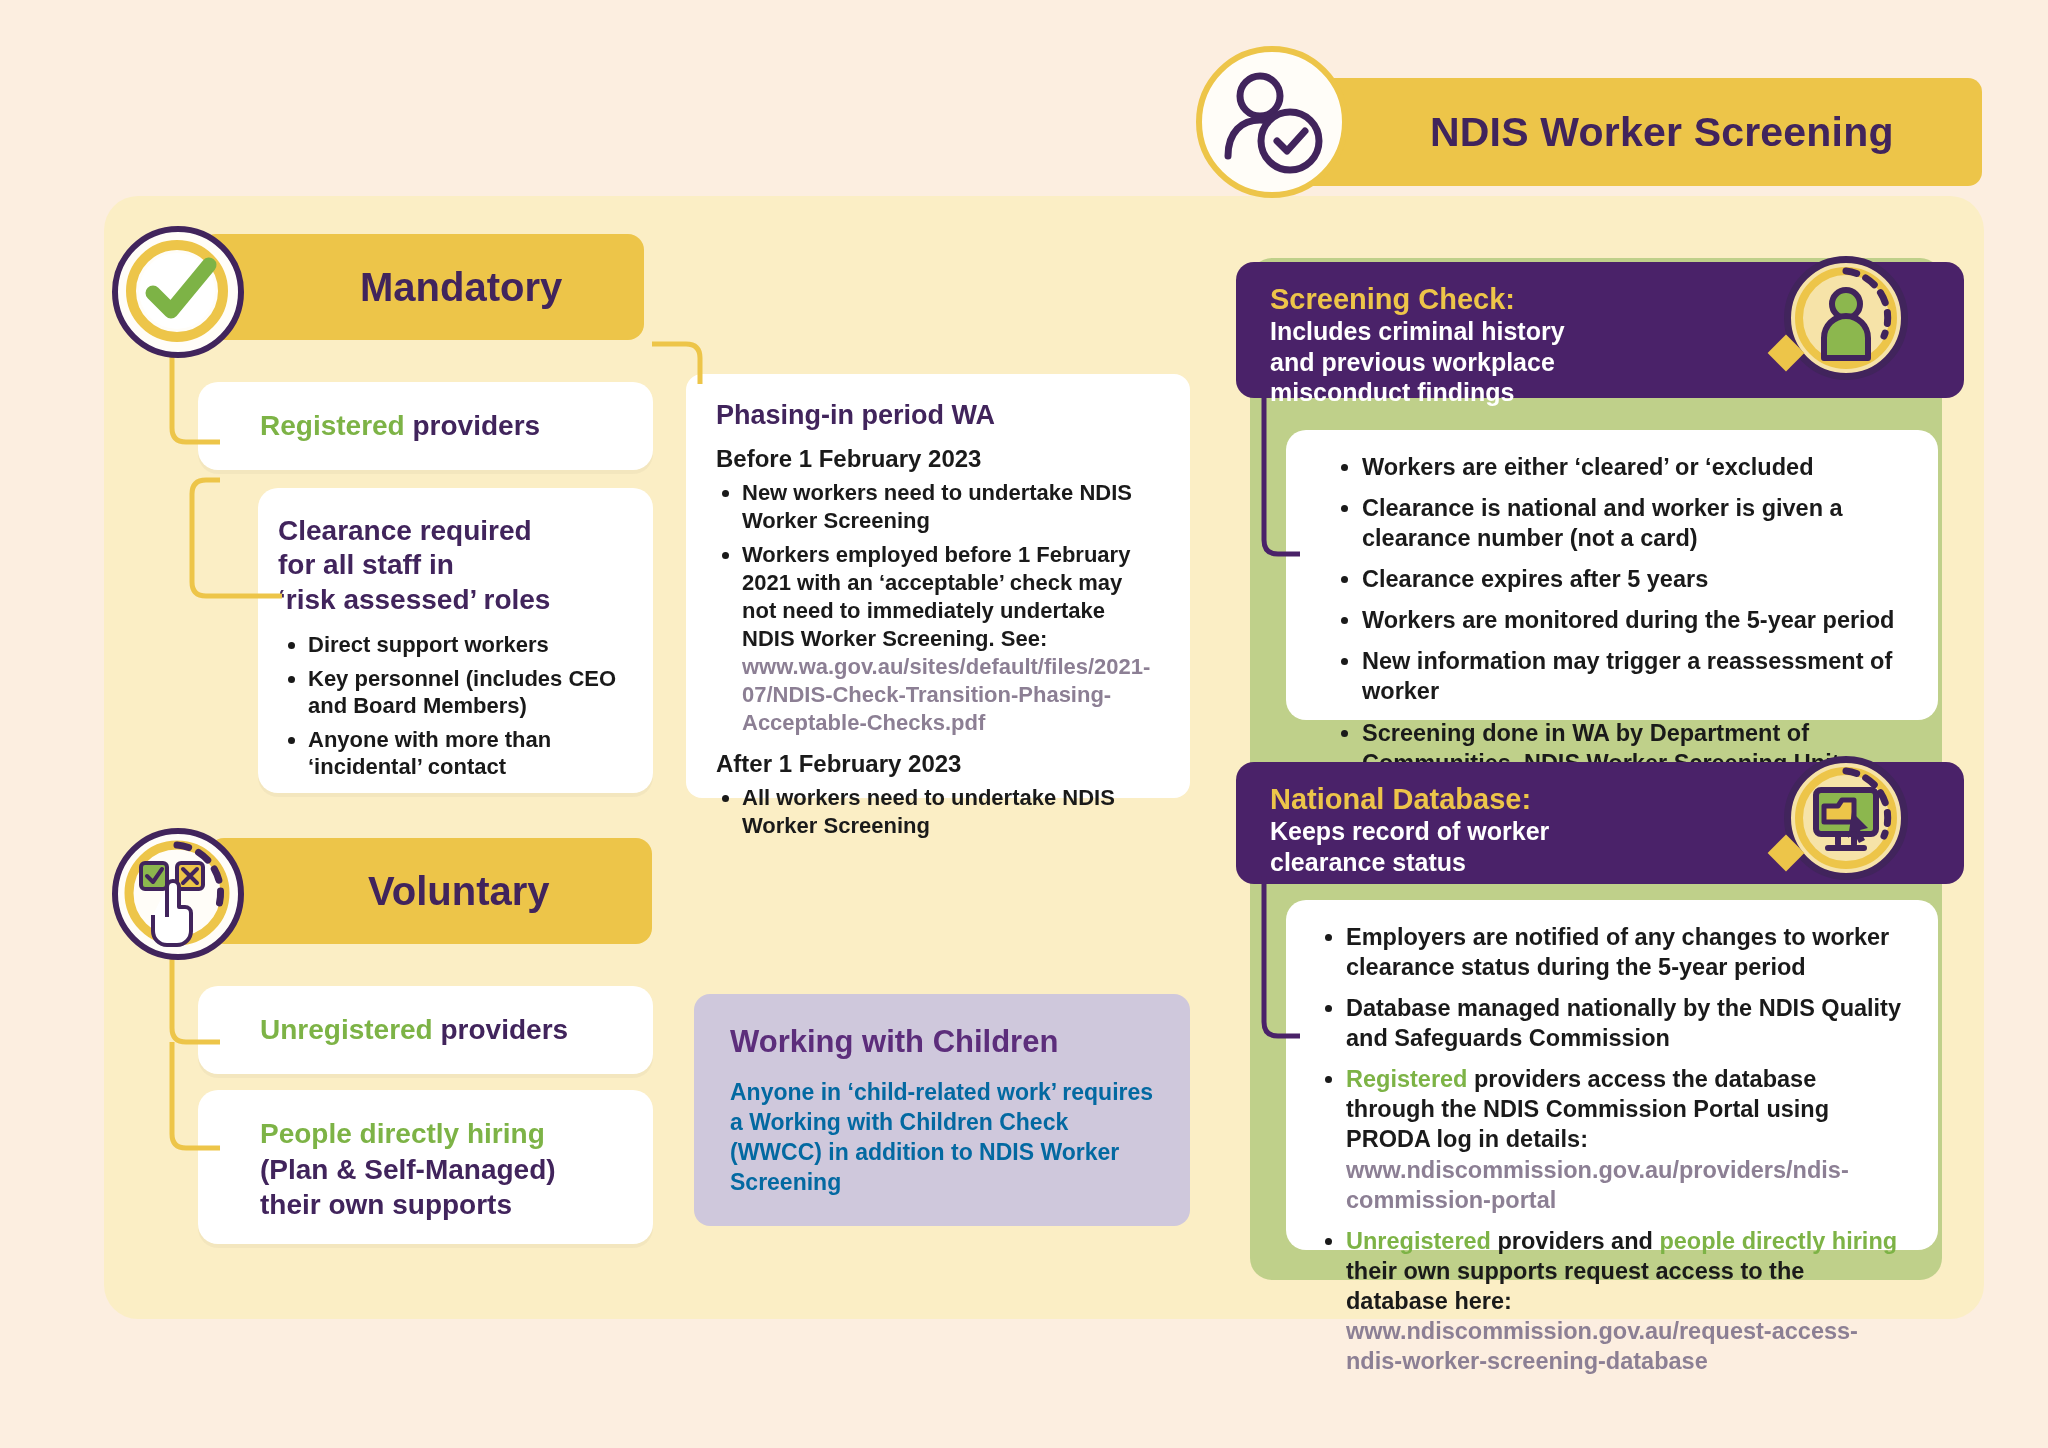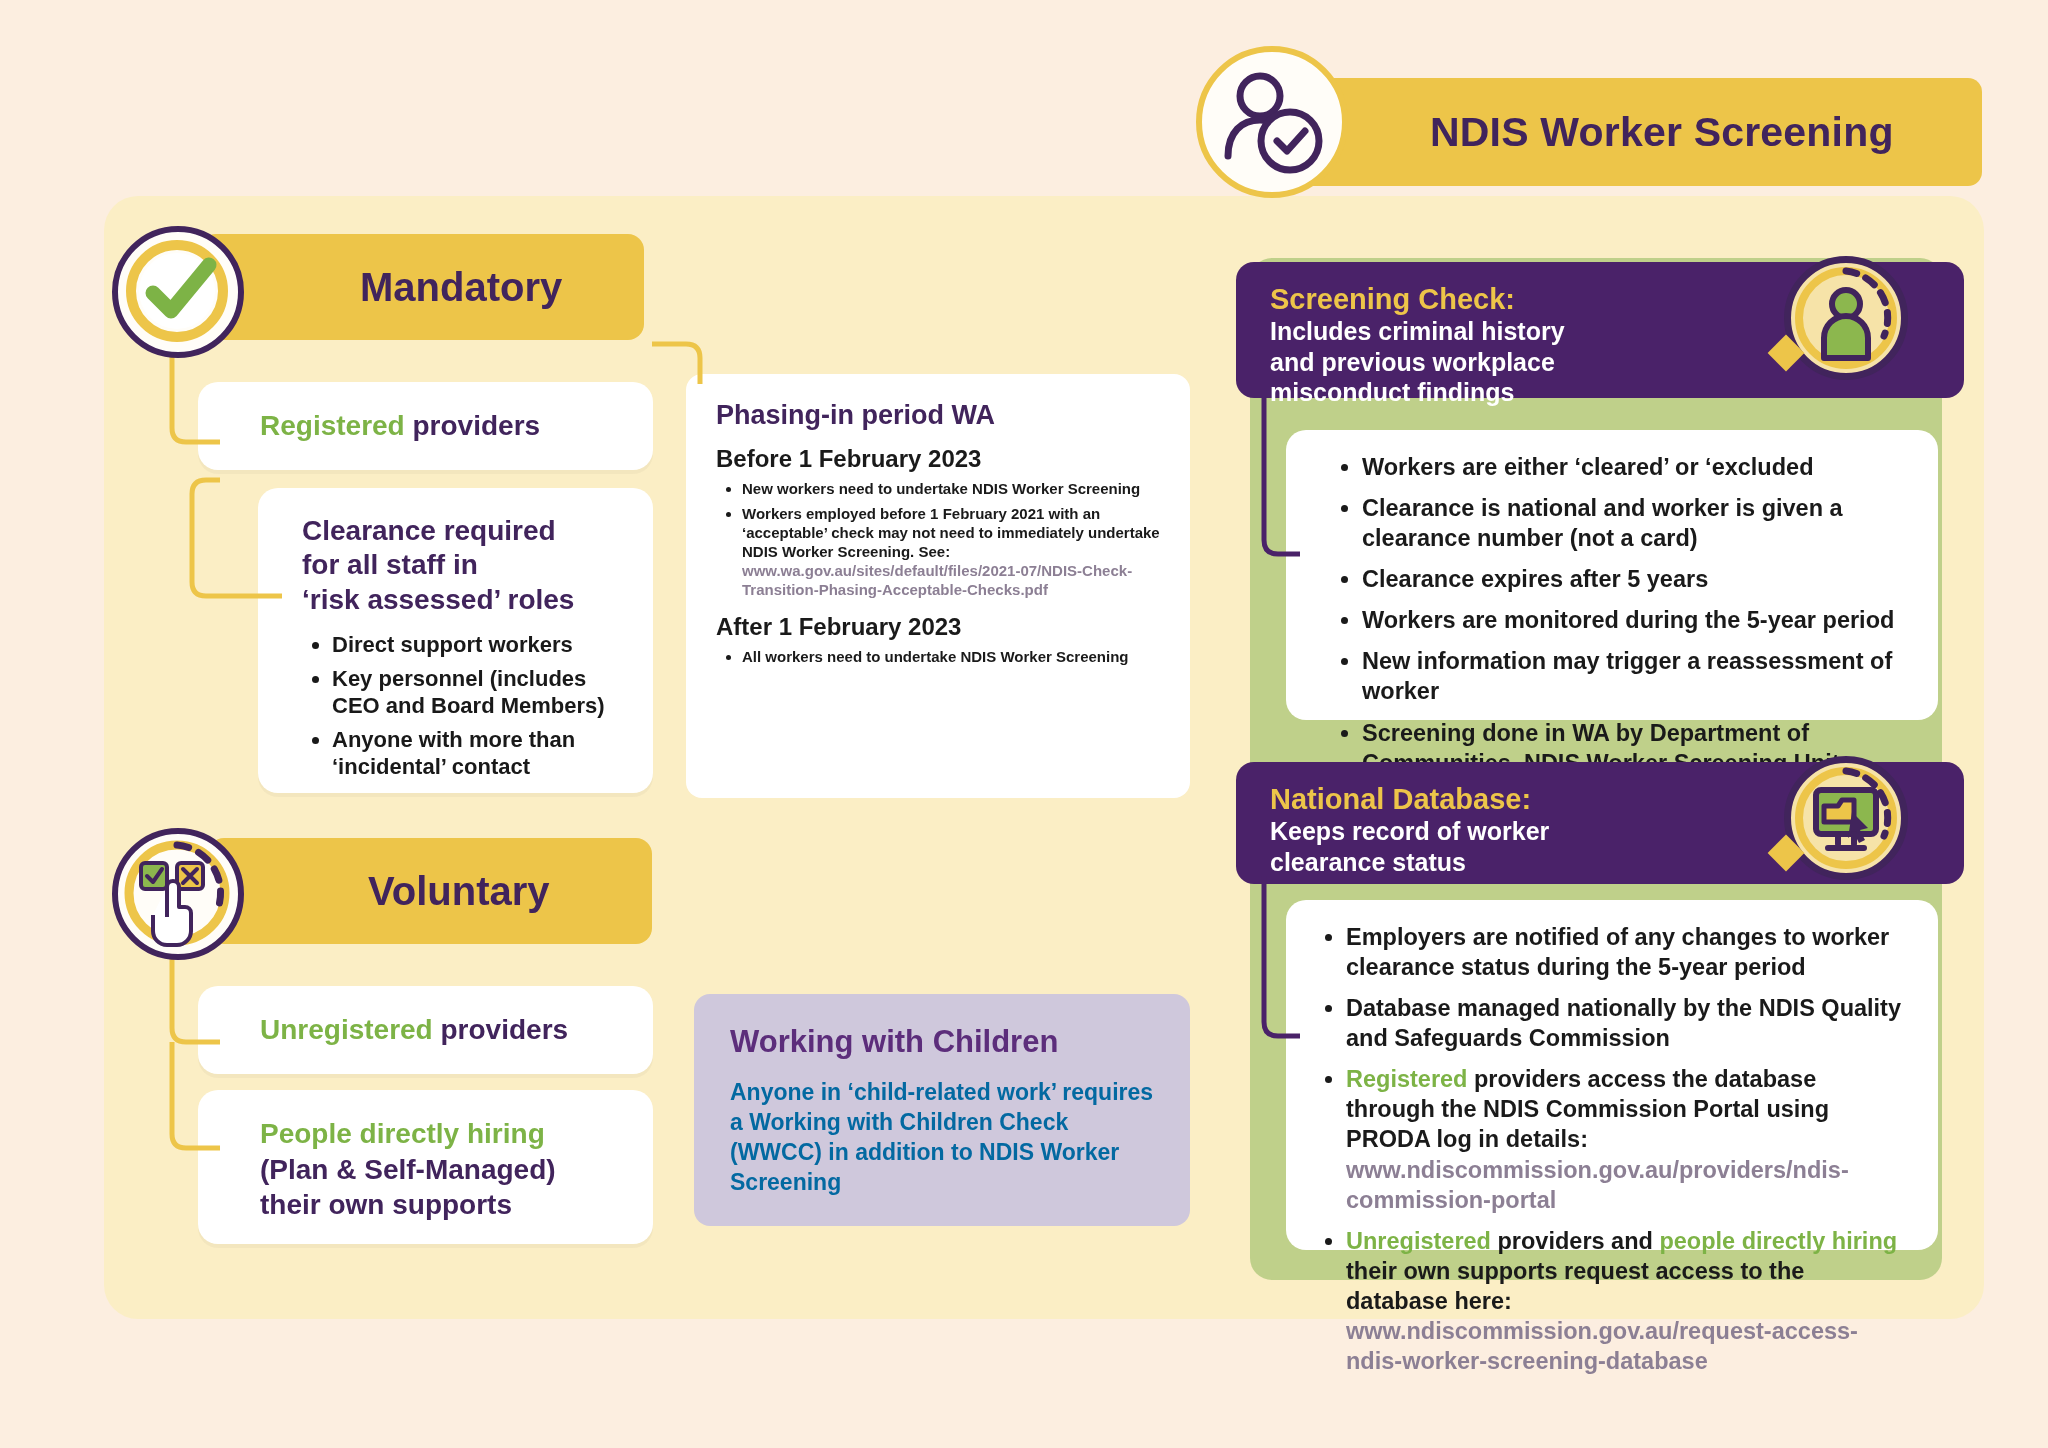--- a/index.html
+++ b/index.html
@@ -74,21 +74,21 @@
     position: absolute;
     background: #ffffff;
     border-radius: 20px;
     box-shadow: 0 4px 0 rgba(0,0,0,.03);
   }
 
   #registered-card { left: 198px; top: 382px; width: 455px; height: 88px;
       display:flex; align-items:center; }
   #registered-card .txt { margin-left: 62px; font-size: 28px; font-weight: bold; }
 
-  #clearance-card { left: 258px; top: 488px; width: 395px; height: 305px; padding: 26px 28px 0 44px; }
+  #clearance-card { left: 258px; top: 488px; width: 395px; height: 305px; padding: 26px 28px 0 20px; }
   #clearance-card .head { font-size: 28px; font-weight: bold; line-height: 1.23; color:#41245c; }
   #clearance-card ul { margin-top: 14px; margin-left: 30px; }
   #clearance-card li { font-size: 22px; line-height: 1.25; color: #191919; margin-bottom: 6px; font-weight: 600;}
 
   #unregistered-card { left: 198px; top: 986px; width: 455px; height: 88px;
       display:flex; align-items:center; }
   #unregistered-card .txt { margin-left: 62px; font-size: 28px; font-weight: bold; }
 
   #people-card { left: 198px; top: 1090px; width: 455px; height: 154px; padding: 26px 0 0 62px; }
   #people-card .txt { font-size: 28px; font-weight: bold; line-height: 1.27; }
@@ -98,21 +98,21 @@
   
   #phasing-box {
     position: absolute; left: 686px; top: 374px;
     width: 504px; height: 424px;
     background: #ffffff; border-radius: 16px;
     padding: 26px 28px 0 30px;
   }
   #phasing-box .title { font-size: 27px; font-weight: bold; color:#41245c; margin-bottom: 14px;}
   #phasing-box .sub { font-size: 24px; font-weight: bold; color:#1a1a1a; margin-bottom: 6px;}
   #phasing-box ul { margin-left: 26px; margin-bottom: 14px; }
-  #phasing-box li { font-size: 15px; line-height: 1.27; color:#1a1a1a; margin-bottom: 6px; font-weight:600;}
+  #phasing-box li { font-size: 22px; line-height: 1.27; color:#1a1a1a; margin-bottom: 6px; font-weight:600;}
   .url { color: #8c7f94; }
 
   
   #wwc-box {
     position: absolute; left: 694px; top: 994px;
     width: 496px; height: 232px;
     background: #cfc8dc; border-radius: 16px;
     padding: 30px 30px 0 36px;
   }
   #wwc-box .title { font-size: 31px; font-weight: bold; color:#5c2d7b; margin-bottom: 18px; }

